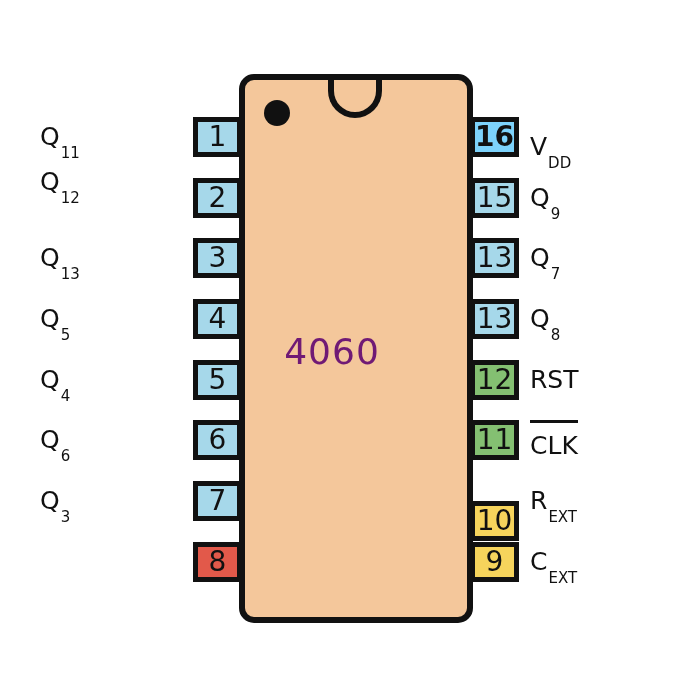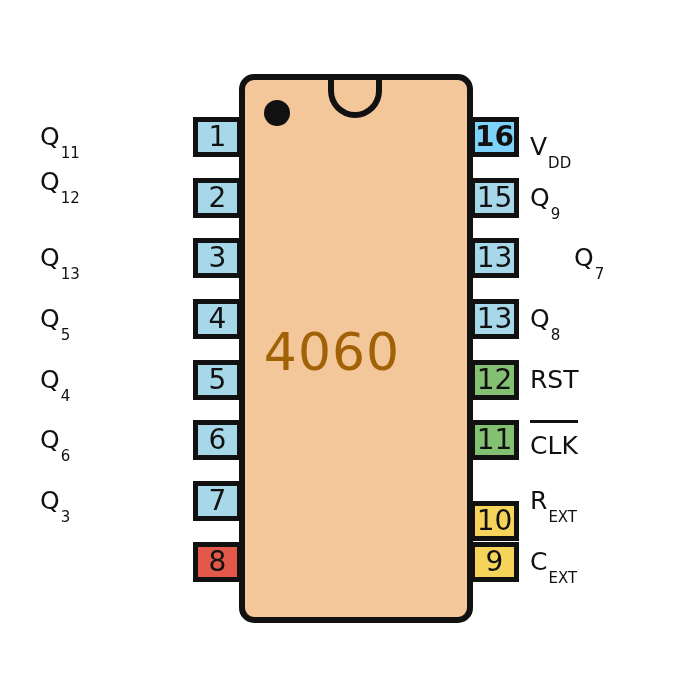--- a/index.html
+++ b/index.html
@@ -35,24 +35,24 @@
     left: 264px; top: 100px;
     width: 26px; height: 26px;
     border-radius: 50%;
     background: #111111;
   }
   .chip-label {
     position: absolute;
     left: 239px; top: 329px;
     width: 186px;
     text-align: center;
-    font-size: 52px;
+    font-size: 36px;
     line-height: 46px;
     letter-spacing: 1px;
-    color: #a16207;
+    color: #701a75;
   }
   .pin {
     position: absolute;
     width: 49px; height: 40px;
     box-sizing: border-box;
     border: 5px solid #111111;
     text-align: center;
     font-size: 28px;
     line-height: 29px;
     color: #111111;
@@ -105,21 +105,21 @@
     <div class="pin left" style="top: 420px; background: rgb(166, 216, 234);"><span>6</span></div>
     <div class="pinlabel left" style="top: 420px;"><span class="base">Q</span><sub>6</sub></div>
     <div class="pin left" style="top: 481px; background: rgb(166, 216, 234);"><span>7</span></div>
     <div class="pinlabel left" style="top: 481px;"><span class="base">Q</span><sub>3</sub></div>
     <div class="pin left" style="top: 542px; background: rgb(226, 89, 74);"><span>8</span></div>
     <div class="pin right" style="top: 117px; background: #7dd3fc; font-weight: bold;"><span>16</span></div>
     <div class="pinlabel right" style="top: 127px;"><span class="base">V</span><sub>DD</sub></div>
     <div class="pin right" style="top: 178px; background: rgb(166, 216, 234);"><span>15</span></div>
     <div class="pinlabel right" style="top: 178px;"><span class="base">Q</span><sub>9</sub></div>
     <div class="pin right" style="top: 238px; background: rgb(166, 216, 234);"><span>13</span></div>
-    <div class="pinlabel right" style="top: 238px; margin-left: 44px;"><span class="base">Q</span><sub>7</sub></div>
+    <div class="pinlabel right" style="top: 238px;"><span class="base">Q</span><sub>7</sub></div>
     <div class="pin right" style="top: 299px; background: rgb(166, 216, 234);"><span>13</span></div>
     <div class="pinlabel right" style="top: 299px;"><span class="base">Q</span><sub>8</sub></div>
     <div class="pin right" style="top: 360px; background: rgb(132, 192, 114);"><span>12</span></div>
     <div class="pinlabel right" style="top: 360px;"><span class="base">RST</span></div>
     <div class="pin right" style="top: 420px; background: rgb(132, 192, 114);"><span>11</span></div>
     <div class="pinlabel right" style="top: 420px;"><span class="overline">CLK</span></div>
     <div class="pin right" style="top: 481px; background: rgb(246, 212, 92); margin-top: 20px;"><span>10</span></div>
     <div class="pinlabel right" style="top: 481px;"><span class="base">R</span><sub>EXT</sub></div>
     <div class="pin right" style="top: 542px; background: rgb(246, 212, 92);"><span>9</span></div>
     <div class="pinlabel right" style="top: 542px;"><span class="base">C</span><sub>EXT</sub></div>

